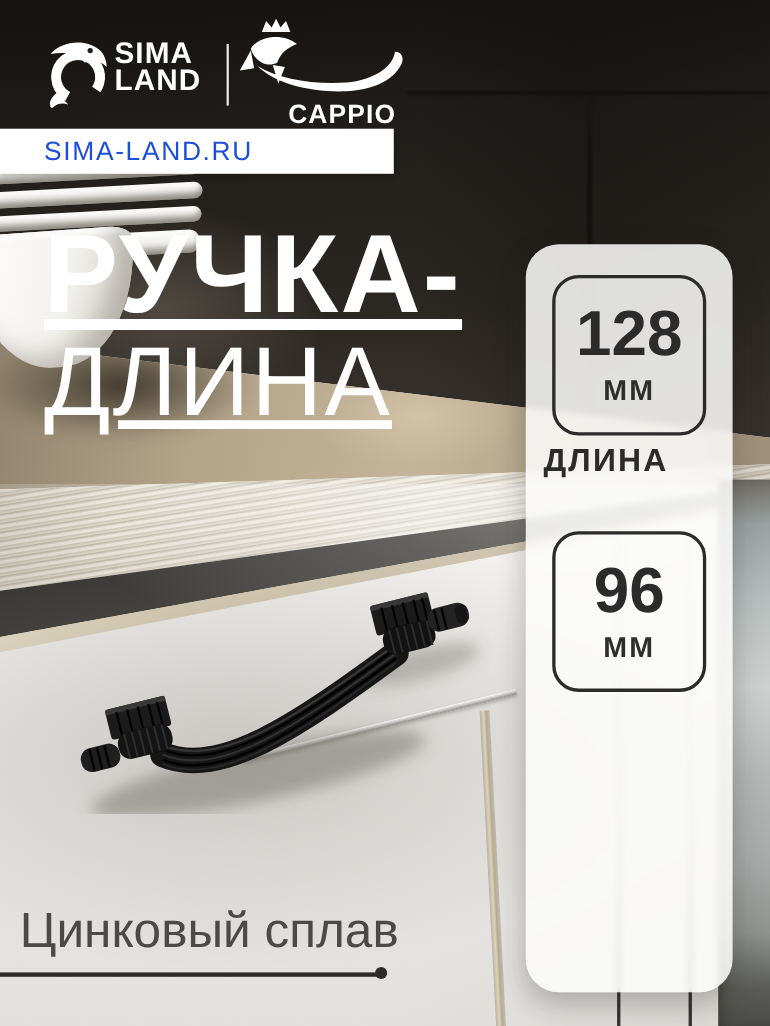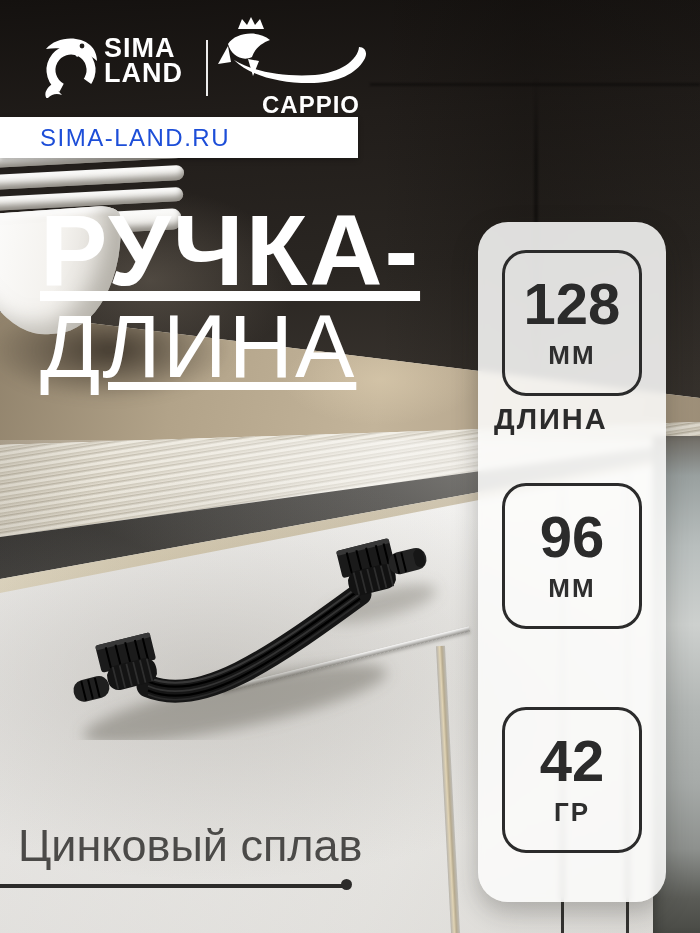--- a/index.html
+++ b/index.html
@@ -243,24 +243,20 @@
       <div class="spec-value">128</div>
       <div class="spec-unit">ММ</div>
     </div>
     <div class="spec-label l1">ДЛИНА</div>
 
     <div class="spec-box b2">
       <div class="spec-value">96</div>
       <div class="spec-unit">ММ</div>
     </div>
 
-    <div class="spec-box b3">
-      <div class="spec-value">42</div>
-      <div class="spec-unit">ГР</div>
-    </div>
   </aside>
 
   <div class="material">
     <div class="material-text">Цинковый сплав</div>
     <div class="material-line"></div>
     <div class="material-dot"></div>
   </div>
 
 </div>
 

